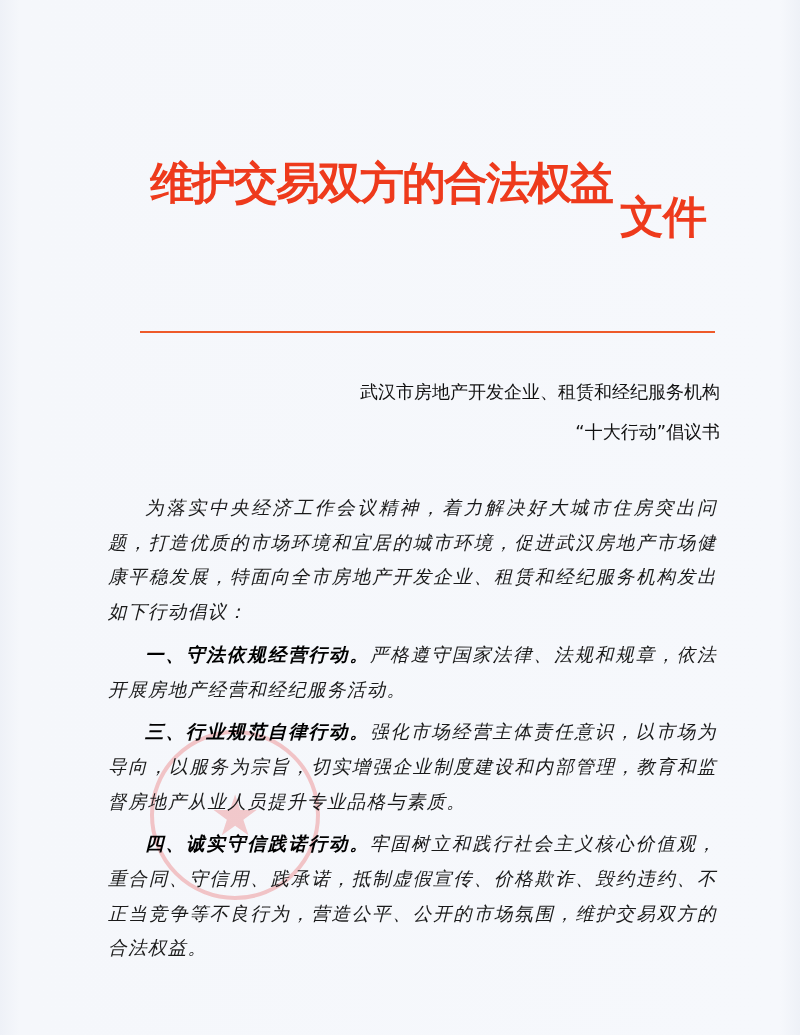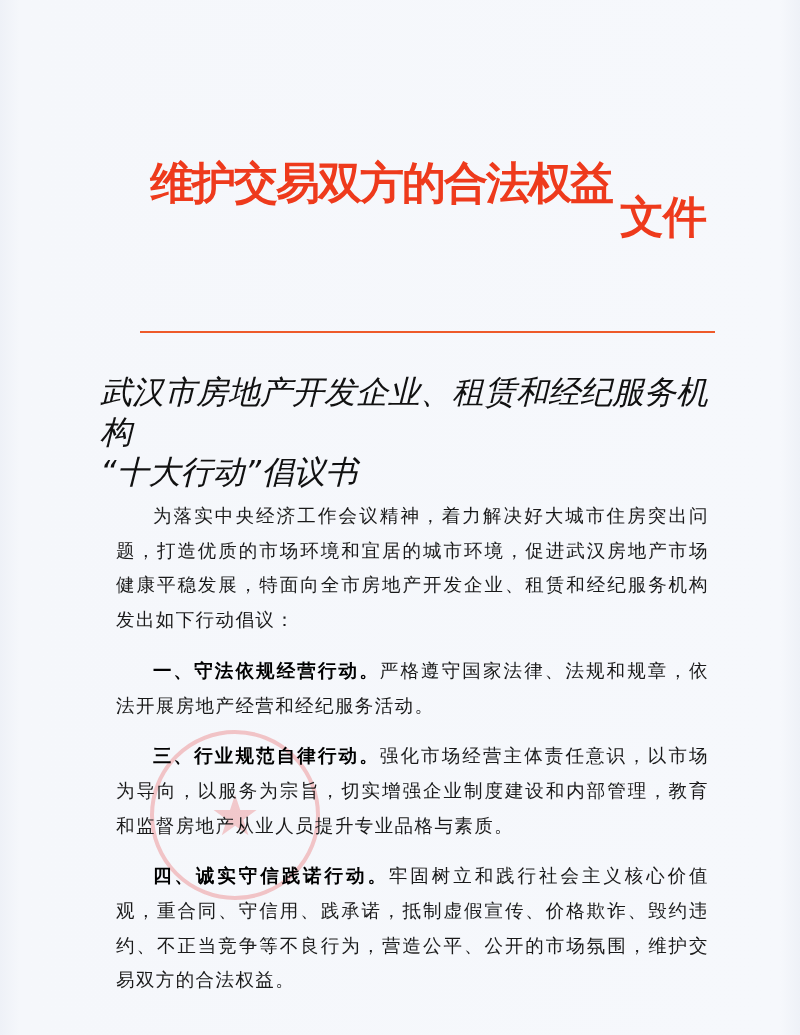--- a/index.html
+++ b/index.html
@@ -26,31 +26,31 @@
     position: absolute; left: 470px; top: 30px;
     color: #ee3a1c; font-weight: bold;
     font-family: "DejaVu Serif", serif;
     font-size: 44px; letter-spacing: -1px;
   }
   .red-rule {
     position: absolute; left: 140px; top: 331px; width: 575px; height: 2px;
     background: #ee5a2a;
   }
   .title {
-    position: absolute; left: 100px; top: 372px; width: 620px; text-align: left;
+    position: absolute; left: 100px; top: 372px; width: 620px; text-align: right;
     font-family: "DejaVu Sans", sans-serif; color: #111;
-    font-size: 32px; line-height: 40px; font-style: italic;
+    font-size: 18px; line-height: 40px;
   }
   .body-text {
     position: absolute; left: 100px; top: 483px; width: 625px;
     font-family: "DejaVu Serif", serif; color: #1a1a1a;
     font-size: 18.5px; line-height: 34.7px; letter-spacing: 1.4px;
     text-align: justify;
   }
-  .para { margin: 16px; text-indent: 2em; }
+  .para { margin: 8px; text-indent: 2em; font-style: italic; }
   .para b { font-weight: bold; color: #000; }
   .seal {
     position: absolute; left: 150px; top: 730px; width: 170px; height: 170px;
     border-radius: 50%;
     border: 4px solid rgba(230, 60, 60, 0.28);
     box-sizing: border-box;
   }
   .seal-star {
     position: absolute; left: 50%; top: 50%; transform: translate(-50%,-50%);
     color: rgba(230, 60, 60, 0.25); font-size: 56px;

